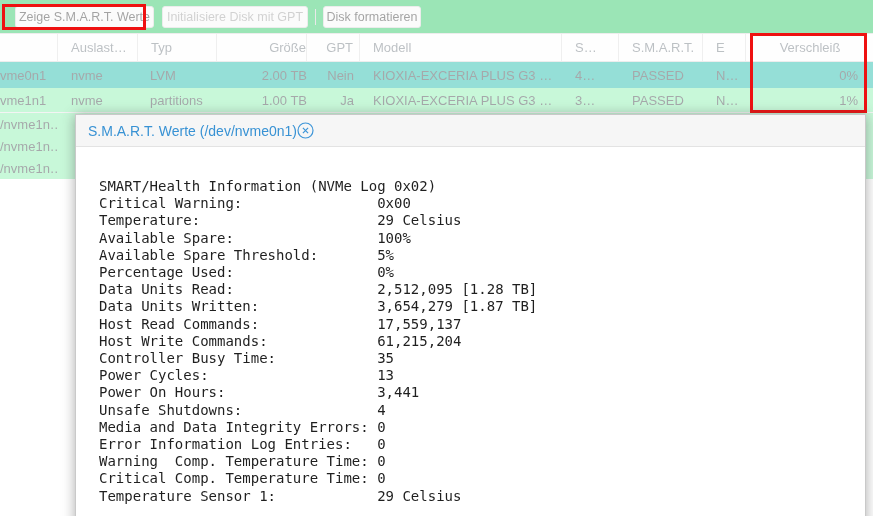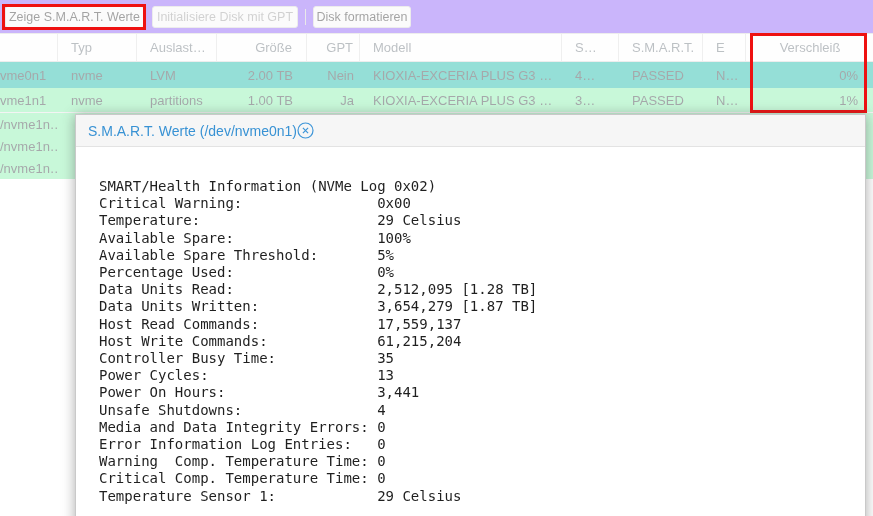--- a/index.html
+++ b/index.html
@@ -4,21 +4,21 @@
 <style>
   * { box-sizing: border-box; margin: 0; padding: 0; }
   html, body { width: 873px; height: 516px; overflow: hidden; }
   body { font-family: "Liberation Sans", sans-serif; background: #ffffff; position: relative; }
 
   .screen { position: absolute; inset: 0; }
 
   
   .bg-content { position: absolute; inset: 0; z-index: 1; background: #fff; }
 
-  .toolbar { height: 33px; display: flex; align-items: center; padding-left: 5px; background: #8b5cf6; }
+  .toolbar { height: 33px; display: flex; align-items: center; padding-left: 15px; background: #22c55e; }
   .btn {
     height: 22px; border: 1px solid #d4d4d4; border-radius: 3px; background: #f7f7f7;
     font-family: "Liberation Sans", sans-serif; font-size: 12.5px; color: #333;
     display: inline-flex; align-items: center; justify-content: center; white-space: nowrap;
   }
   .btn-show-smart { width: 139px; }
   .btn-init-gpt { width: 146px; margin-left: 8px; color: #9a9a9a; }
   .btn-format { width: 98px; }
   .tb-sep { width: 1px; height: 16px; background: #cfcfcf; margin: 0 7px; }
 
@@ -31,21 +31,21 @@
   .grid-header .cell { border-right: 1px solid #dcdcdc; height: 100%; display: flex; align-items: center; }
   .grid-header .cell:last-child { border-right: none; }
   .row { display: flex; align-items: center; background: #86efac; }
   .row-1 { height: 26px; background: #14b8a6; }
   .row-2 { height: 25px; border-bottom: 1px solid #e6e6e6; }
   .row-partial { height: 22px; }
   .cell { overflow: hidden; white-space: nowrap; padding-left: 13px; }
   .c-dev    { width: 58px;  padding-left: 0; }
   .c-typ    { width: 79px;  }
   .c-usage  { width: 80px;  }
-  .c-size   { width: 90px;  text-align: right; padding-right: 14px; justify-content: flex-end; display: flex; }
+  .c-size   { width: 90px;  text-align: right; justify-content: flex-end; display: flex; }
   .c-gpt    { width: 53px;  text-align: right; padding-right: 6px;  justify-content: flex-end; display: flex; }
   .c-model  { width: 202px; }
   .c-serial { width: 57px;  }
   .c-smart  { width: 84px;  }
   .c-e      { width: 43px;  }
   .c-wear   { width: 127px; text-align: right; padding-right: 15px; justify-content: flex-end; display: flex; }
   .grid-header .c-wear { justify-content: center; padding-right: 12px; }
 
   
   .mask { position: absolute; inset: 0; background: rgba(255,255,255,0.55); z-index: 2; }
@@ -84,22 +84,22 @@
     <div class="toolbar">
       <button class="btn btn-show-smart">Zeige S.M.A.R.T. Werte</button>
       <button class="btn btn-init-gpt">Initialisiere Disk mit GPT</button>
       <span class="tb-sep"></span>
       <button class="btn btn-format">Disk formatieren</button>
     </div>
 
     <div class="grid">
       <div class="grid-header">
         <div class="cell c-dev"></div>
+        <div class="cell c-usage">Auslast…</div>
         <div class="cell c-typ">Typ</div>
-        <div class="cell c-usage">Auslast…</div>
         <div class="cell c-size">Größe</div>
         <div class="cell c-gpt">GPT</div>
         <div class="cell c-model">Modell</div>
         <div class="cell c-serial">S…</div>
         <div class="cell c-smart">S.M.A.R.T.</div>
         <div class="cell c-e">E</div>
         <div class="cell c-wear">Verschleiß</div>
       </div>
 
       <div class="row row-1">

